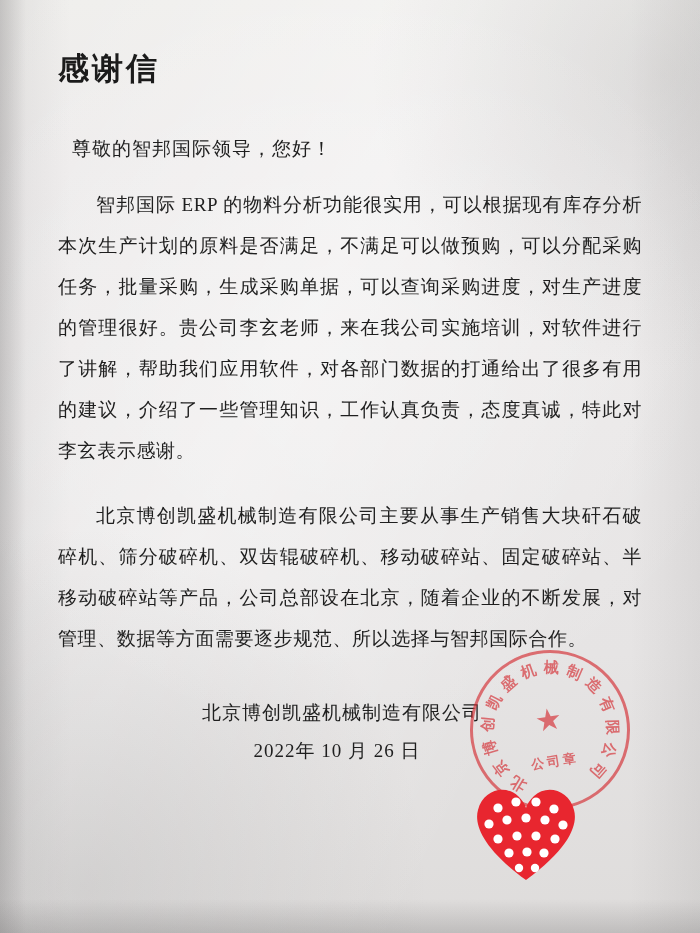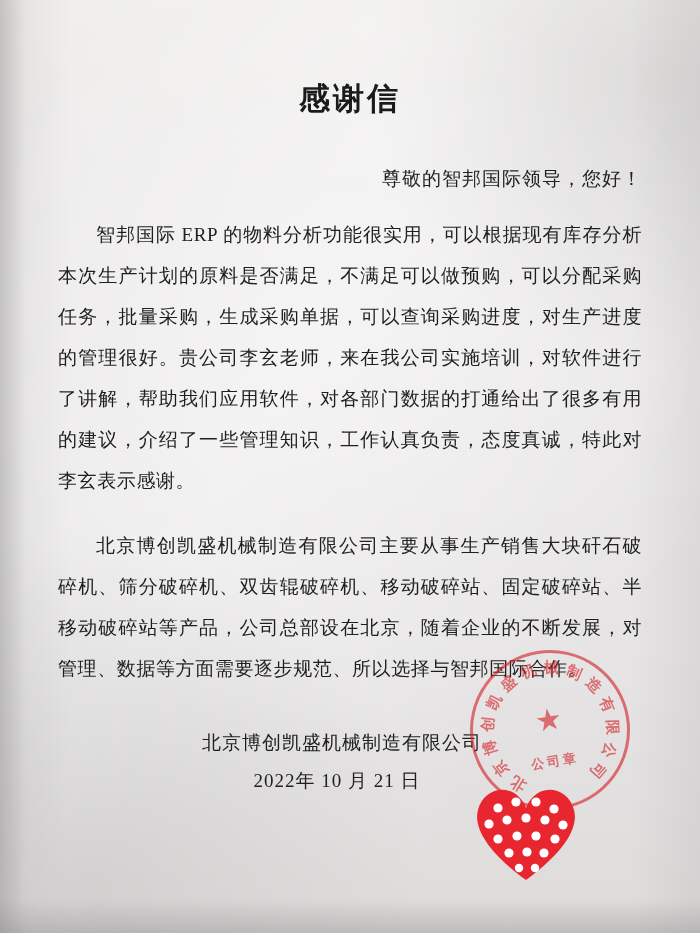--- a/index.html
+++ b/index.html
@@ -37,36 +37,34 @@
       linear-gradient(90deg, rgba(160,158,158,0.18) 0%, rgba(0,0,0,0) 10%, rgba(0,0,0,0) 90%, rgba(150,148,148,0.16) 100%);
   }
 
   .content {
     position: relative;
     z-index: 2;
     padding: 0 58px;
   }
 
   .doc-title {
-    text-align: center;
     font-size: 31px;
     font-weight: bold;
     letter-spacing: 3px;
     color: #1b1b1b;
-    margin-top: 78px;
+    margin-top: 48px;
     font-family: "DejaVu Serif", "Liberation Serif", serif;
   }
 
   .salutation {
     margin-top: 46px;
     margin-left: 14px;
     font-size: 19px;
     color: #1f1f1f;
     letter-spacing: 1px;
-    text-align: right;
   }
 
   .para {
     margin-top: 24px;
     font-size: 19px;
     line-height: 41px;
     color: #1f1f1f;
     text-align: justify;
     text-indent: 2em;
     letter-spacing: 0.6px;
@@ -189,21 +187,21 @@
     <div class="doc-title">感谢信</div>
 
     <div class="salutation">尊敬的智邦国际领导，您好！</div>
 
     <div class="para p2">智邦国际 ERP 的物料分析功能很实用，可以根据现有库存分析本次生产计划的原料是否满足，不满足可以做预购，可以分配采购任务，批量采购，生成采购单据，可以查询采购进度，对生产进度的管理很好。贵公司李玄老师，来在我公司实施培训，对软件进行了讲解，帮助我们应用软件，对各部门数据的打通给出了很多有用的建议，介绍了一些管理知识，工作认真负责，态度真诚，特此对李玄表示感谢。</div>
 
     <div class="para p1">北京博创凯盛机械制造有限公司主要从事生产销售大块矸石破碎机、筛分破碎机、双齿辊破碎机、移动破碎站、固定破碎站、半移动破碎站等产品，公司总部设在北京，随着企业的不断发展，对管理、数据等方面需要逐步规范、所以选择与智邦国际合作。</div>
 
     <div class="signature-block">
       <div class="signature-line">北京博创凯盛机械制造有限公司</div>
-      <div class="signature-date">2022年 10 月 21 日</div>
+      <div class="signature-date">2022年 10 月 26 日</div>
     </div>
 
   </div>
 
   <div class="seal">
     <div class="ring"></div>
     <div class="seal-text" id="sealArc">
         <span style="transform: translate(-39.8528px, 47.4948px) rotate(-140deg) translate(-50%, -50%);">北</span>
         <span style="transform: translate(-54.5065px, 29.5473px) rotate(-118.462deg) translate(-50%, -50%);">京</span>
         <span style="transform: translate(-61.548px, 7.47327px) rotate(-96.9231deg) translate(-50%, -50%);">博</span>

